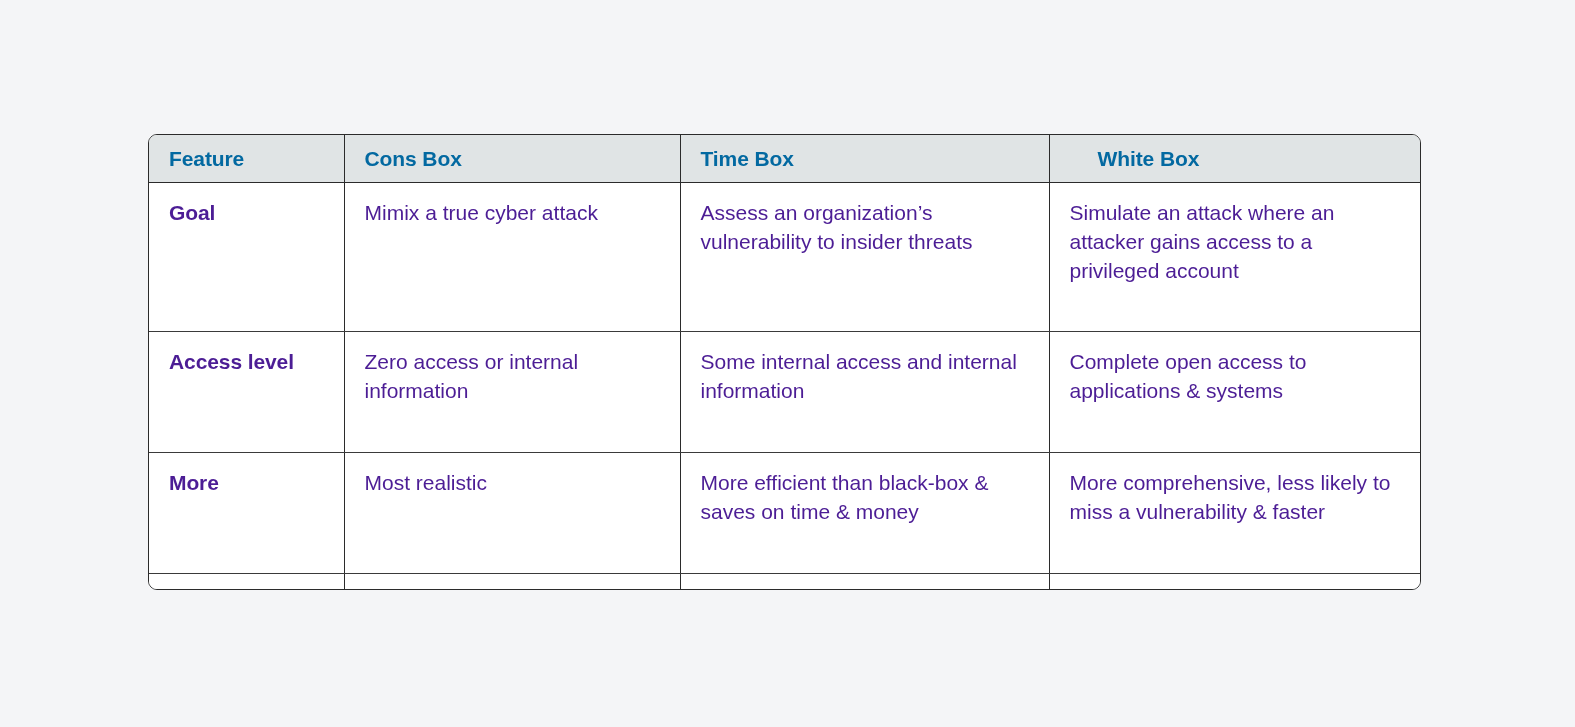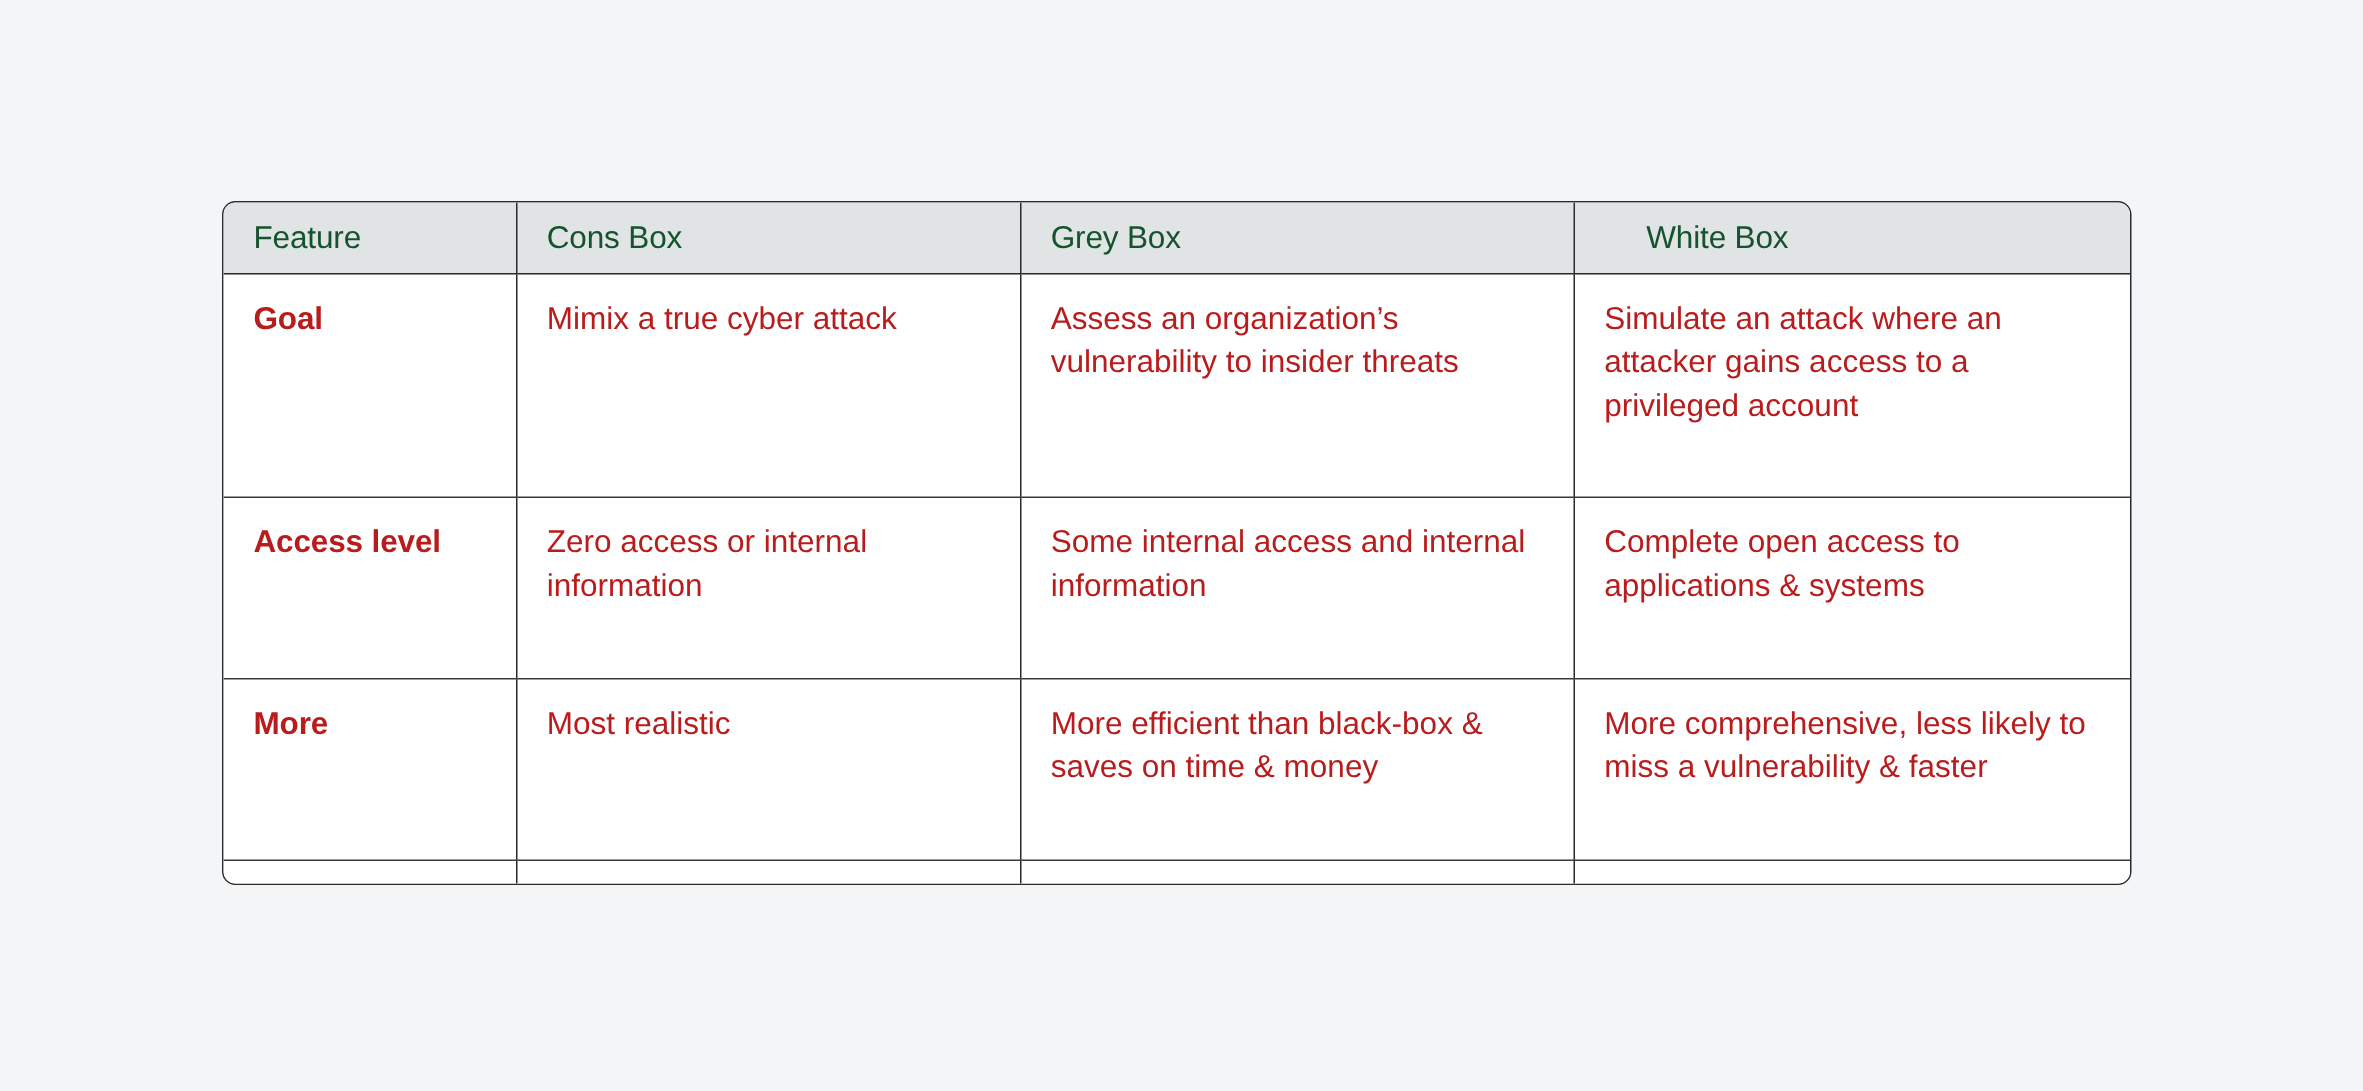--- a/index.html
+++ b/index.html
@@ -46,34 +46,34 @@
   col.c-feature { width: 195px; }
   col.c-black   { width: 336px; }
   col.c-grey    { width: 369px; }
   col.c-white   { width: 373px; }
 
   thead th {
     background: #e0e4e5;
     text-align: left;
     vertical-align: middle;
     font-size: 21px;
-    font-weight: normal;
-    color: #14532d;
+    font-weight: bold;
+    color: #0369a1;
     letter-spacing: -0.1px;
     padding: 0 0 0 20px;
     height: 47px;
     border-right: 1.4px solid #2b2b2b;
     border-bottom: 1.6px solid #2b2b2b;
   }
   thead th:last-child { border-right: none; padding-left: 48px; }
 
   tbody td {
     vertical-align: top;
     font-size: 21px;
-    color: #b91c1c;
+    color: #4c1d95;
     line-height: 1.37;
     padding: 16px 22px 16px 20px;
     border-right: 1.4px solid #2b2b2b;
     border-bottom: 1.2px solid #3a3a3a;
     background: #ffffff;
     word-wrap: break-word;
   }
   tbody td:last-child { border-right: none; }
   tbody tr:last-child td { border-bottom: none; }
 
@@ -99,21 +99,21 @@
         <col class="c-feature">
         <col class="c-black">
         <col class="c-grey">
         <col class="c-white">
       </colgroup>
 
       <thead>
         <tr>
           <th>Feature</th>
           <th>Cons Box</th>
-          <th>Grey Box</th>
+          <th>Time Box</th>
           <th>White Box</th>
         </tr>
       </thead>
 
       <tbody>
         <tr class="row-goal">
           <td class="feature-cell">Goal</td>
           <td>Mimix a true cyber attack</td>
           <td>Assess an organization’s vulnerability to insider threats</td>
           <td>Simulate an attack where an attacker gains access to a privileged account</td>

